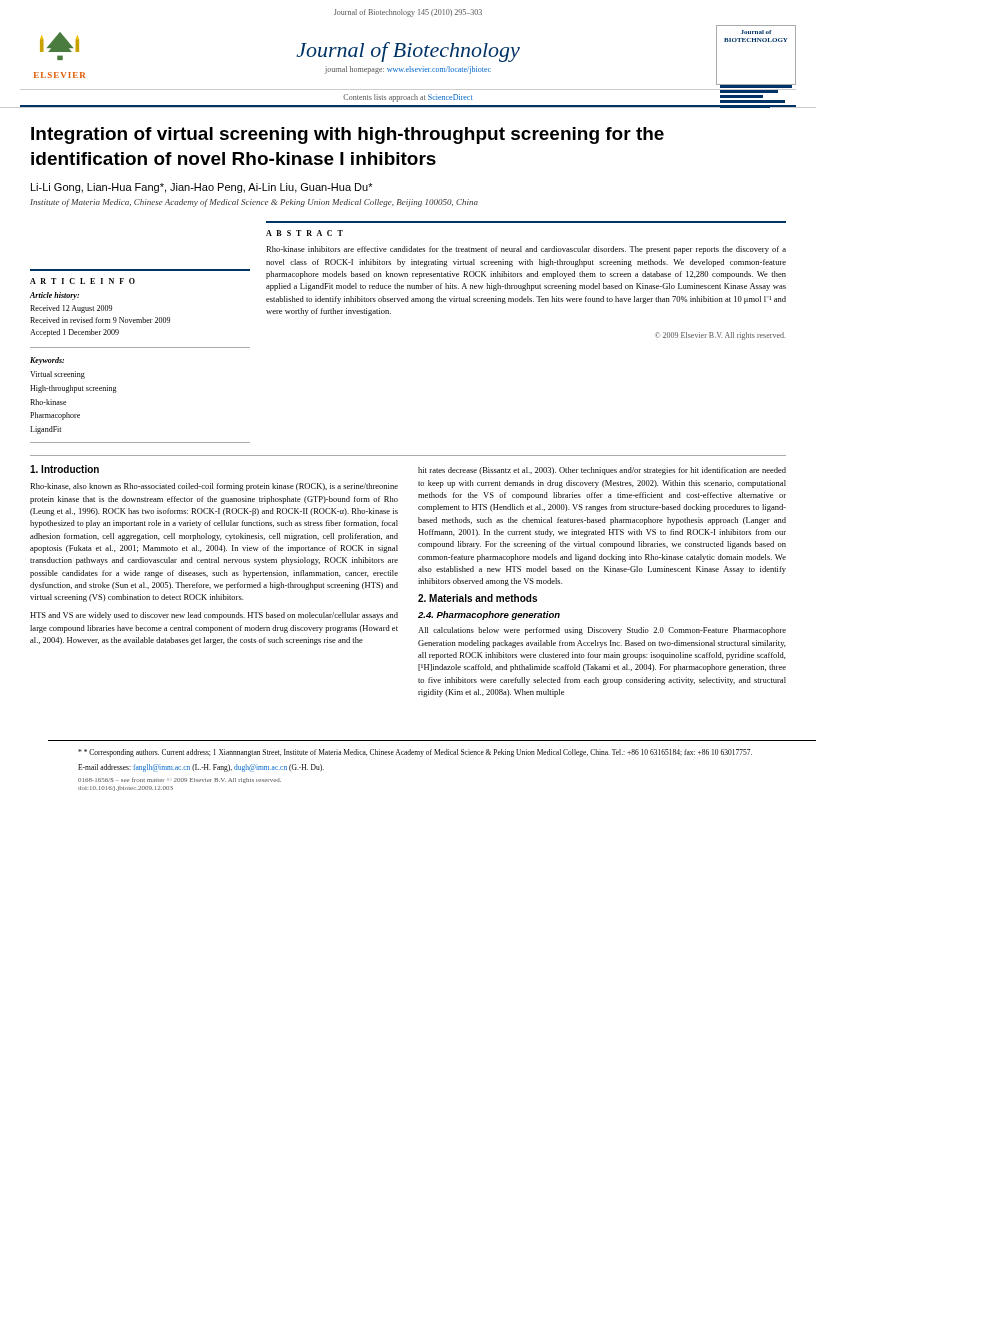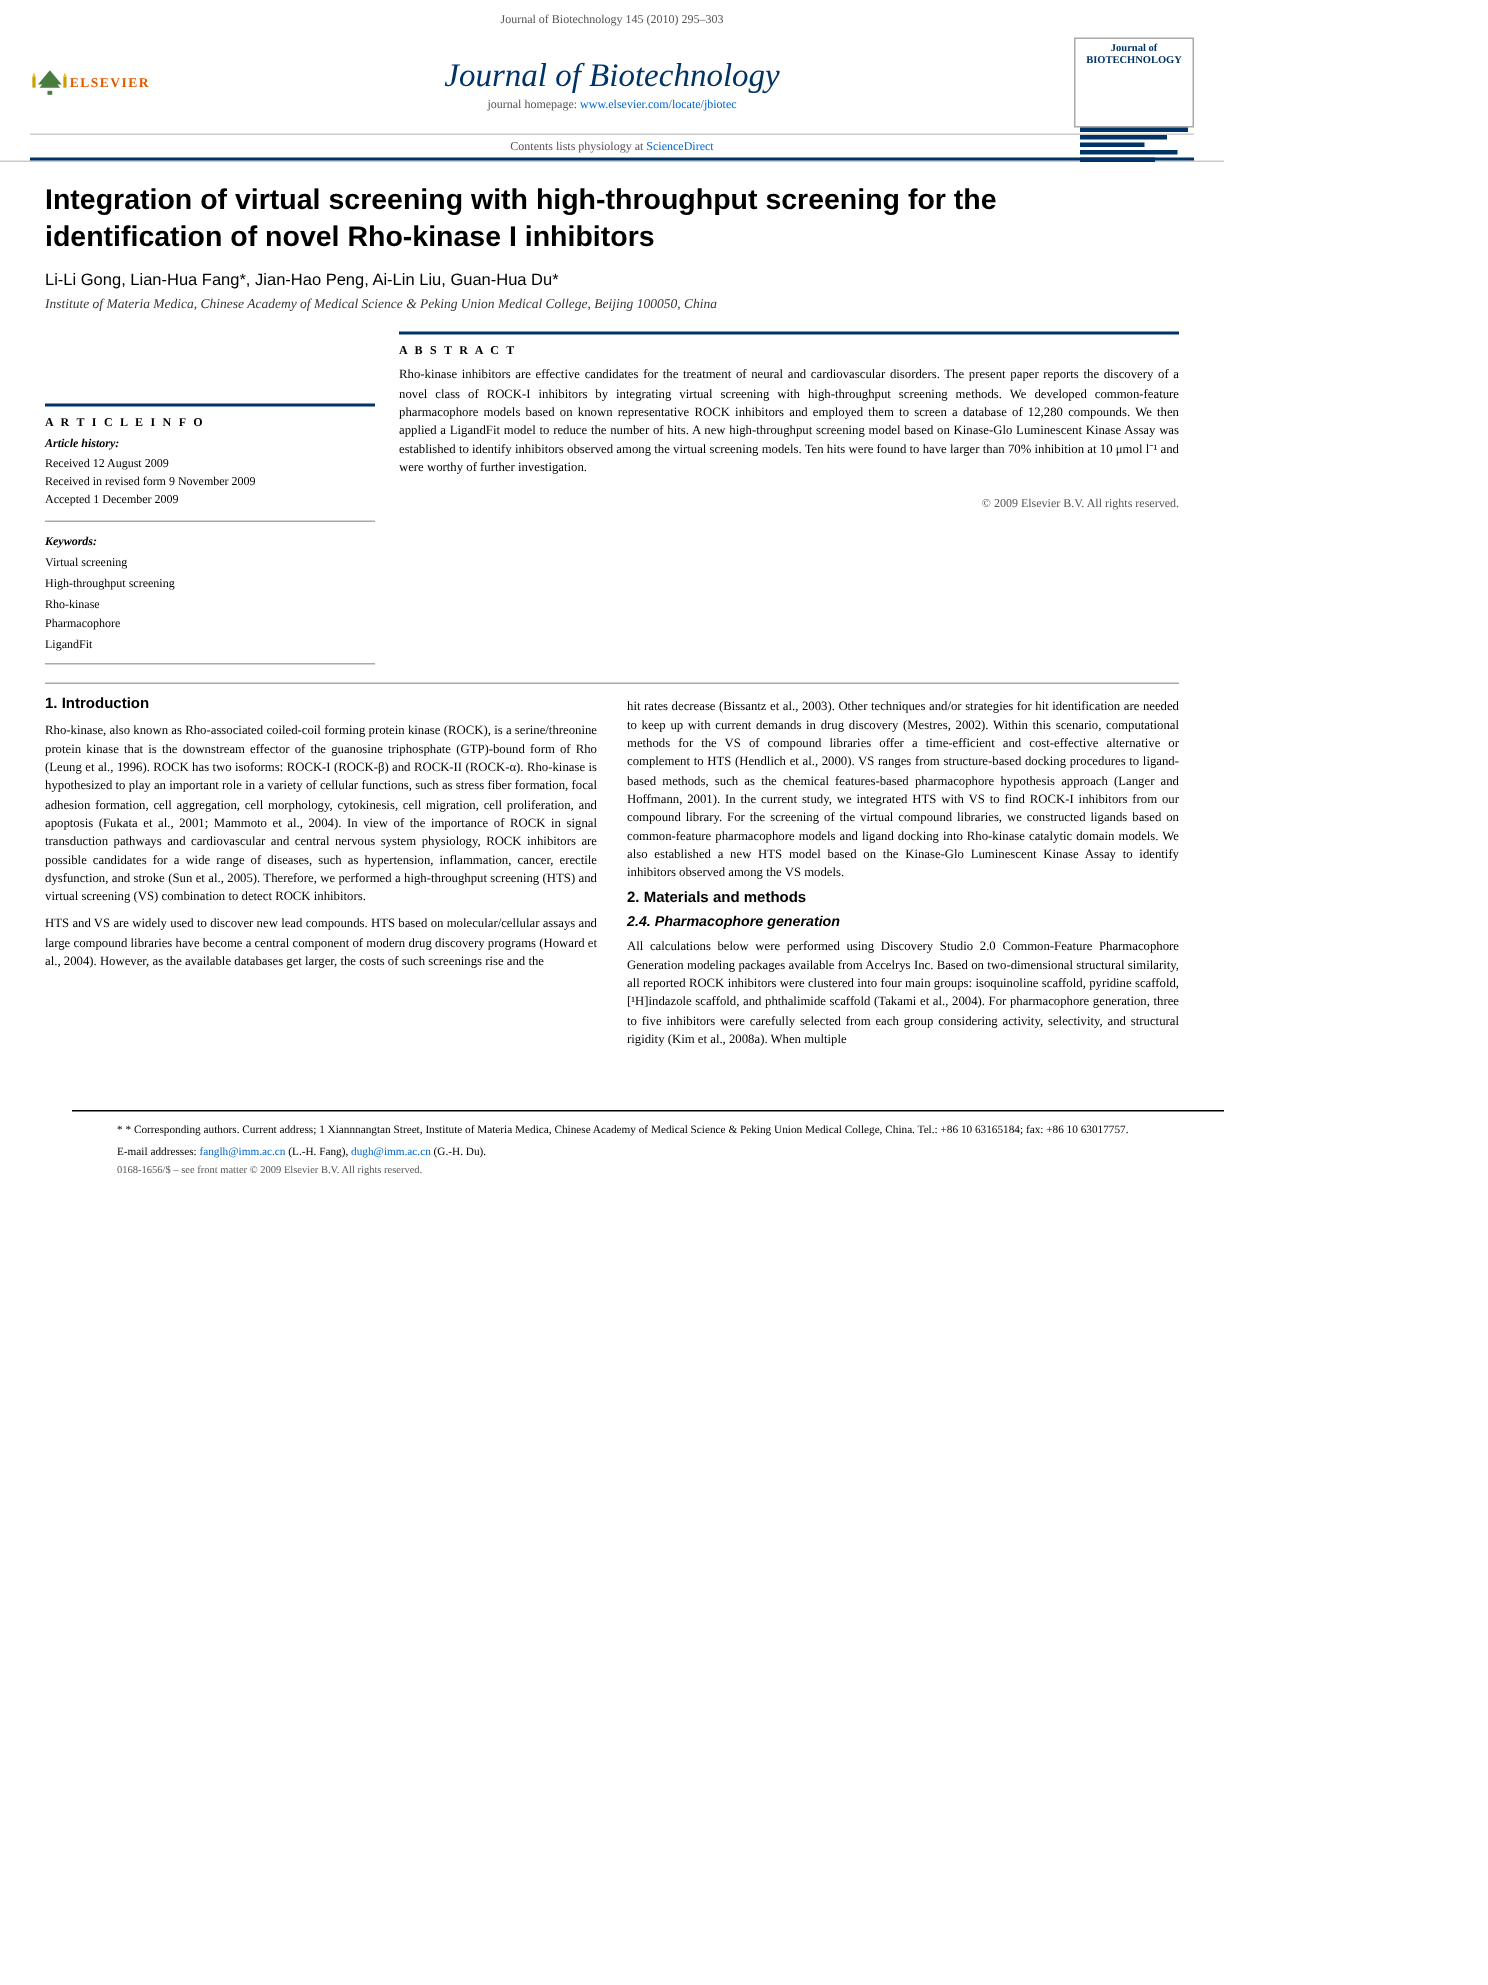--- a/index.html
+++ b/index.html
@@ -35,23 +35,23 @@
     .journal-banner {
       display: flex;
       align-items: center;
       justify-content: space-between;
       padding: 4px 0;
     }
     .elsevier-logo {
       width: 80px;
       height: 50px;
       display: flex;
-      flex-direction: row;
+      flex-direction: column;
       align-items: center;
-      justify-content: center;
+      justify-content: space-between;
     }
     .elsevier-tree {
       width: 50px;
       height: 32px;
     }
     .elsevier-text {
       font-size: 9px;
       font-weight: bold;
       color: #e05a00;
       letter-spacing: 1px;
@@ -321,21 +321,21 @@
         <div class="jb-bars">
           <div class="jb-bar"></div>
           <div class="jb-bar" style="width:80%"></div>
           <div class="jb-bar" style="width:60%"></div>
           <div class="jb-bar" style="width:90%"></div>
           <div class="jb-bar" style="width:70%"></div>
         </div>
       </div>
     </div>
     <div class="contents-bar">
-      <span>Contents lists physiology at</span>
+      <span>Contents lists approach at</span>
       <a>ScienceDirect</a>
     </div>
   </div>
 
   <div class="article-content">
 
     <div class="article-title">Integration of virtual screening with high-throughput screening for the identification of novel Rho-kinase I inhibitors</div>
 
     <div class="authors">Li-Li Gong, Lian-Hua Fang*, Jian-Hao Peng, Ai-Lin Liu, Guan-Hua Du*</div>
 
@@ -398,14 +398,15 @@
       <span>* Corresponding authors. Current address; 1 Xiannnangtan Street, Institute of Materia Medica, Chinese Academy of Medical Science &amp; Peking Union Medical College, China. Tel.: +86 10 63165184; fax: +86 10 63017757.</span>
     </div>
     <div class="footer-note">
       <span>E-mail addresses:</span>
       <a>fanglh@imm.ac.cn</a>
       <span>(L.-H. Fang),</span>
       <a>dugh@imm.ac.cn</a>
       <span>(G.-H. Du).</span>
     </div>
     <div class="license-line">0168-1656/$ – see front matter © 2009 Elsevier B.V. All rights reserved.</div>
+    <div class="doi-line">doi:10.1016/j.jbiotec.2009.12.003</div>
   </div>
 </div>
 
 </body></html>

